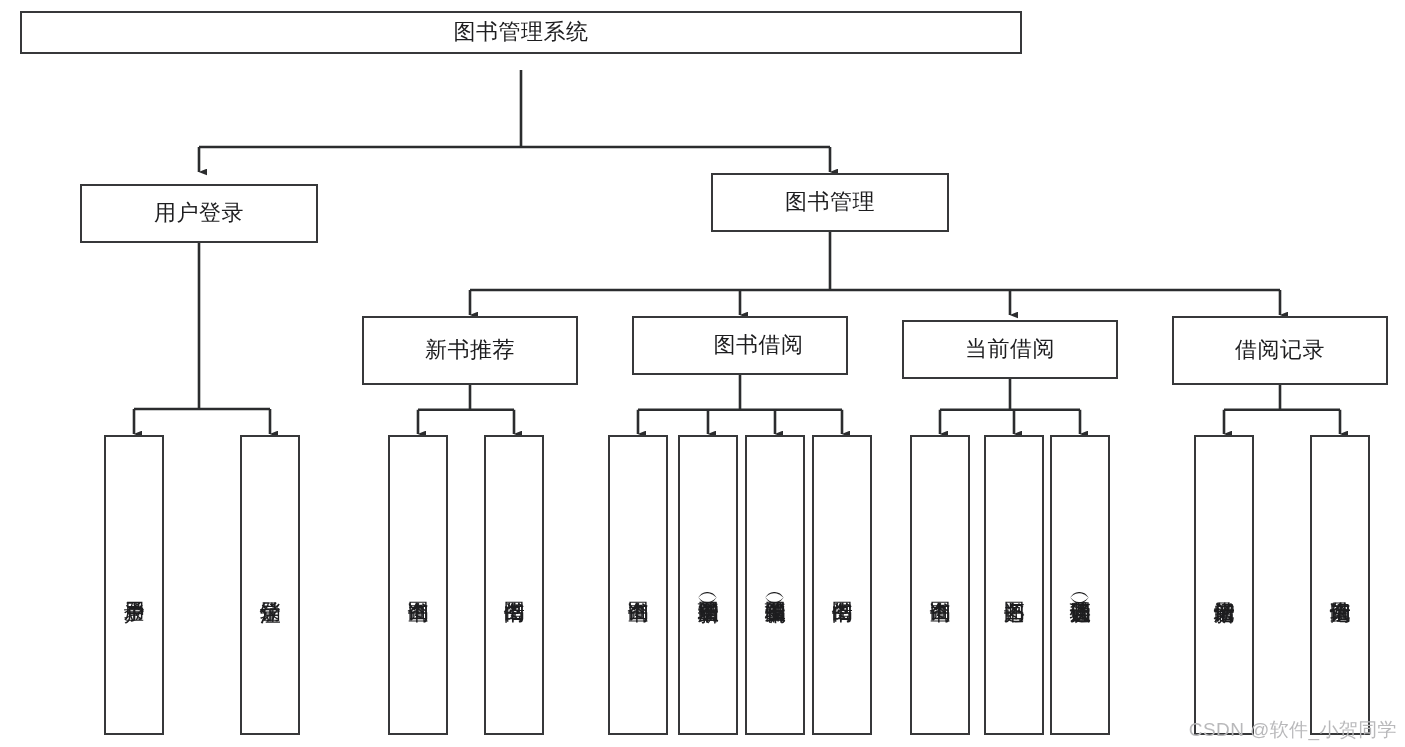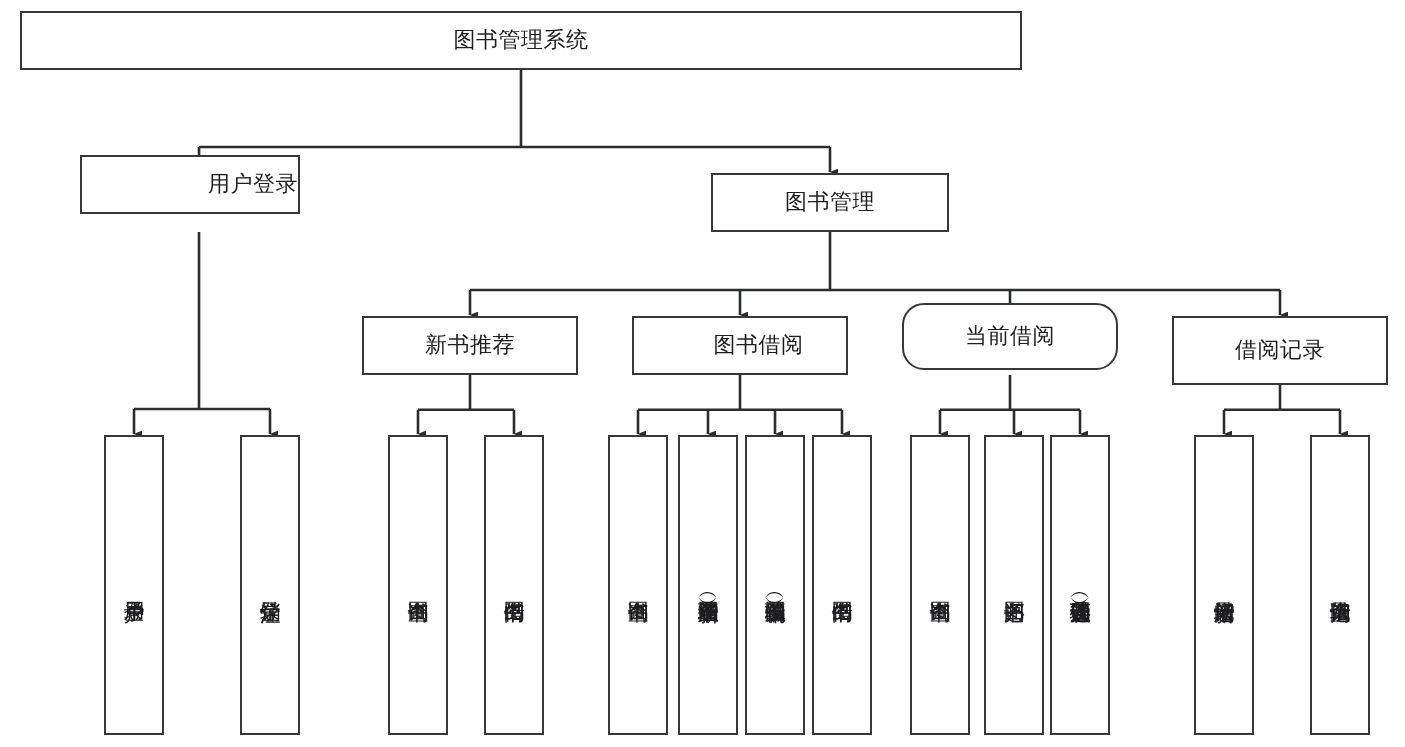--- a/index.html
+++ b/index.html
@@ -108,36 +108,36 @@
         <line x1="1014" y1="409.8" x2="1014" y2="434" marker-end="url(#arrowhead)"></line>
         <line x1="1080" y1="409.8" x2="1080" y2="434" marker-end="url(#arrowhead)"></line>
         <line x1="1280" y1="375" x2="1280" y2="409.8"></line>
         <line x1="1224" y1="409.8" x2="1340" y2="409.8"></line>
         <line x1="1224" y1="409.8" x2="1224" y2="434" marker-end="url(#arrowhead)"></line>
         <line x1="1340" y1="409.8" x2="1340" y2="434" marker-end="url(#arrowhead)"></line>
       </g>
   </svg>
 
   <div id="nodes-layer">
-      <div class="node horiz" style="left: 20px; top: 11px; width: 1002px; height: 59px;">
+      <div class="node horiz" style="left: 20px; top: 11px; width: 1002px; height: 43px;">
         <span class="htext">图书管理系统</span>
       </div>
-      <div class="node horiz" style="left: 80px; top: 155px; width: 220px; height: 59px; justify-content: flex-end;">
+      <div class="node horiz" style="left: 80px; top: 184px; width: 238px; height: 59px;">
         <span class="htext">用户登录</span>
       </div>
       <div class="node horiz" style="left: 711px; top: 173px; width: 238px; height: 59px; justify-content: center;">
         <span class="htext">图书管理</span>
       </div>
-      <div class="node horiz" style="left: 362px; top: 316px; width: 216px; height: 59px;">
+      <div class="node horiz" style="left: 362px; top: 316px; width: 216px; height: 69px;">
         <span class="htext">新书推荐</span>
       </div>
       <div class="node horiz" style="left: 632px; top: 316px; width: 216px; height: 59px; padding-left: 37px;">
         <span class="htext">图书借阅</span>
       </div>
-      <div class="node horiz" style="left: 902px; top: 303px; width: 216px; height: 67px; border-radius: 22px;">
+      <div class="node horiz" style="left: 902px; top: 320px; width: 216px; height: 59px;">
         <span class="htext">当前借阅</span>
       </div>
       <div class="node horiz" style="left: 1172px; top: 316px; width: 216px; height: 69px;">
         <span class="htext">借阅记录</span>
       </div>
       <div class="node vert" style="left: 104px; top: 435px; width: 60px; height: 300px;">
         <span class="vtext">用户登录</span>
       </div>
       <div class="node vert" style="left: 240px; top: 435px; width: 60px; height: 300px;">
         <span class="vtext">注销登录</span>
@@ -170,13 +170,14 @@
         <span class="vtext">确认归还（管理员）</span>
       </div>
       <div class="node vert" style="left: 1194px; top: 435px; width: 60px; height: 300px;">
         <span class="vtext">新增借阅记录</span>
       </div>
       <div class="node vert" style="left: 1310px; top: 435px; width: 60px; height: 300px;">
         <span class="vtext">查询借阅记录</span>
       </div>
     </div>
 
+  <div id="watermark">CSDN @软件_小贺同学</div>
 </div>
 
 </body></html>

